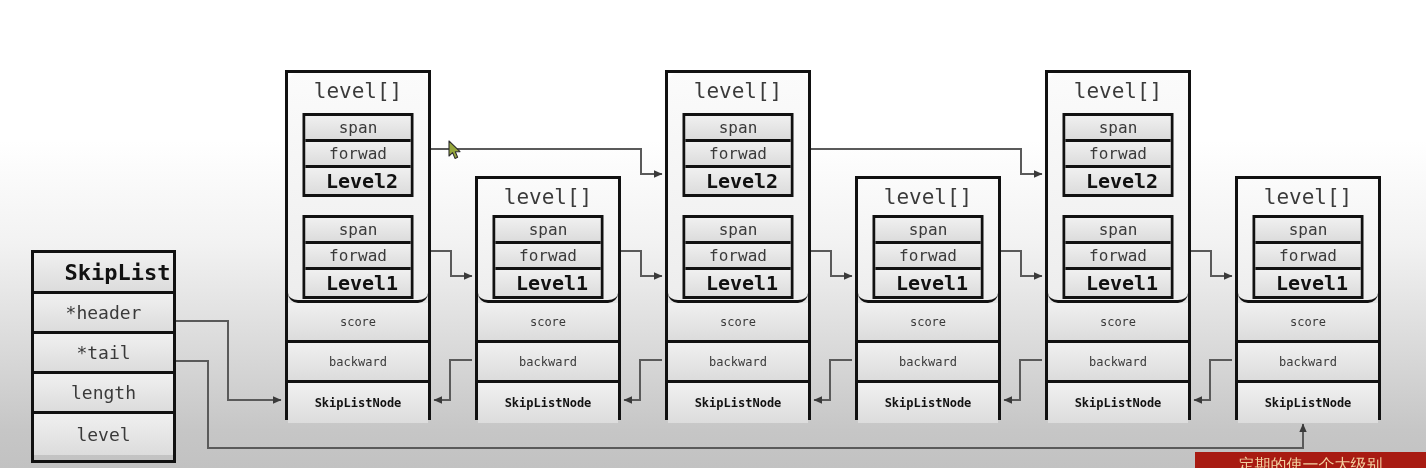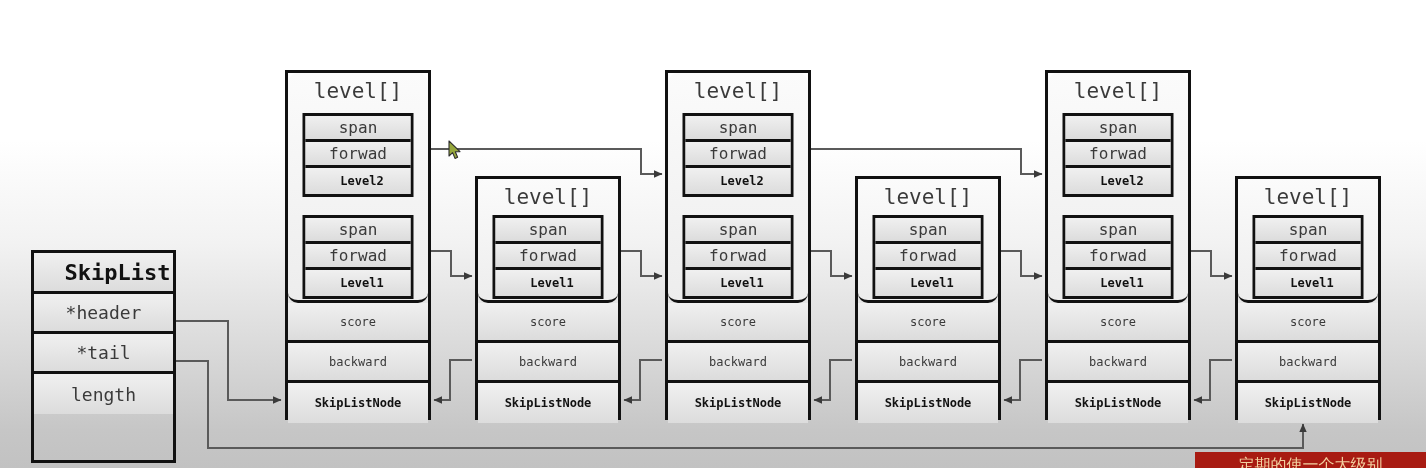--- a/index.html
+++ b/index.html
@@ -83,21 +83,21 @@
     color: #3a3a3a;
   }
   .node .lvlblock {
     position: absolute;
     border: 3px solid #111111;
     left: 50%;
     transform: translateX(-50%);
     width: 111px;
   }
   .node .lvlblock .cell { height: 26px; font-size: 16px; }
-  .node .lvlblock .cell.bold { font-size: 12px; padding-left: 8px; }
+  .node .lvlblock .cell.bold { font-size: 20px; padding-left: 8px; }
   .node .bottomrow { height: 40px; }
   .node .bottomrow.lastrow { border-bottom: none; }
 
   
   #cursor {
     position: absolute;
     left: 448px; top: 140px;
     width: 14px; height: 20px;
     z-index: 9;
   }
@@ -156,20 +156,21 @@
       <path d="M1042,360 L1020,360 L1020,400 L1004,400" marker-end="url(#ah)"></path>
       <path d="M1232,360 L1210,360 L1210,400 L1194,400" marker-end="url(#ah)"></path>
     </g>
   </svg>
 
   <div class="box" id="skiplist">
     <div class="cell title">SkipList</div>
     <div class="cell">*header</div>
     <div class="cell">*tail</div>
     <div class="cell">length</div>
+    <div class="cell last">level</div>
   </div>
 
   <div class="box node" style="left:285px; top:70px; width:146px; height:350px;">
     <div class="levelwrap" style="height:230px;">
       <div class="levelcap">level[]</div>
       <div class="lvlblock" style="top:40px;">
         <div class="cell">span</div>
         <div class="cell">forwad</div>
         <div class="cell bold">Level2</div>
       </div>

